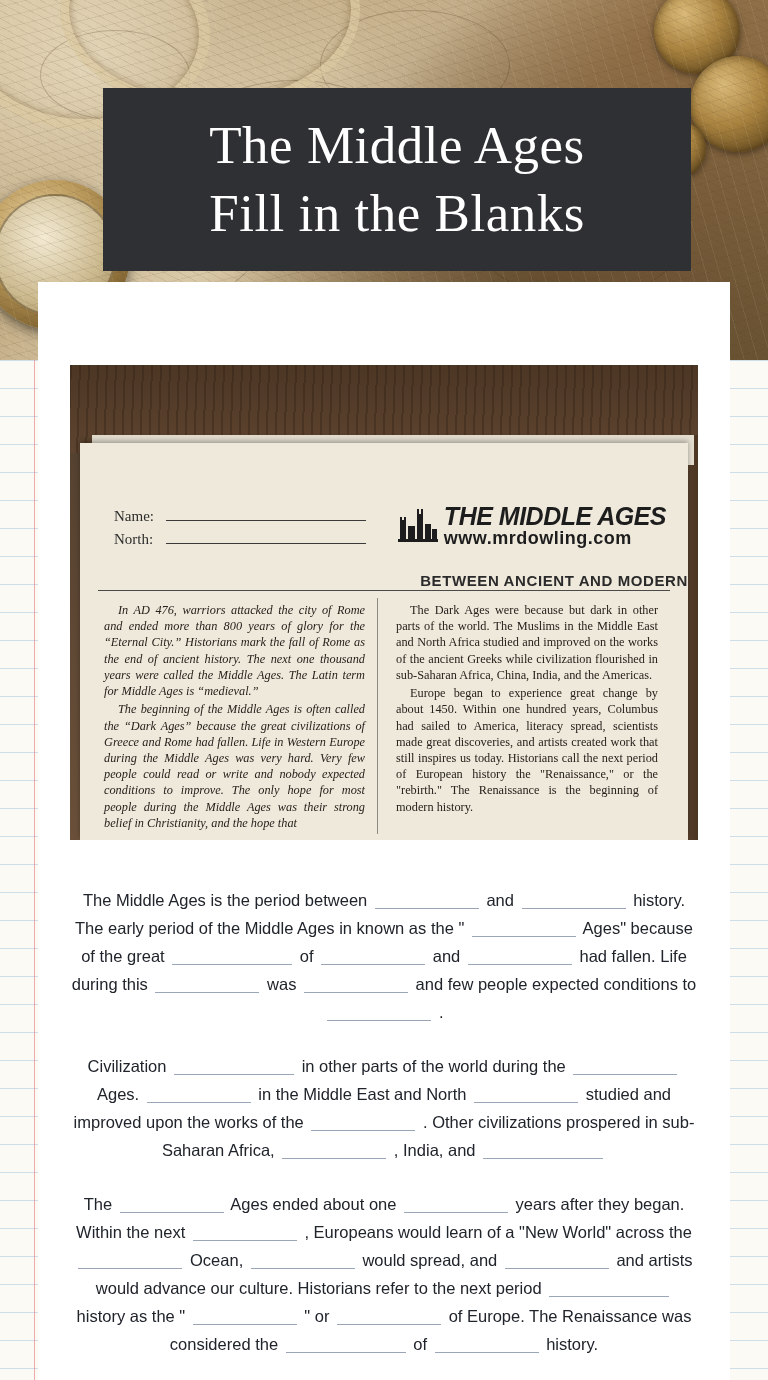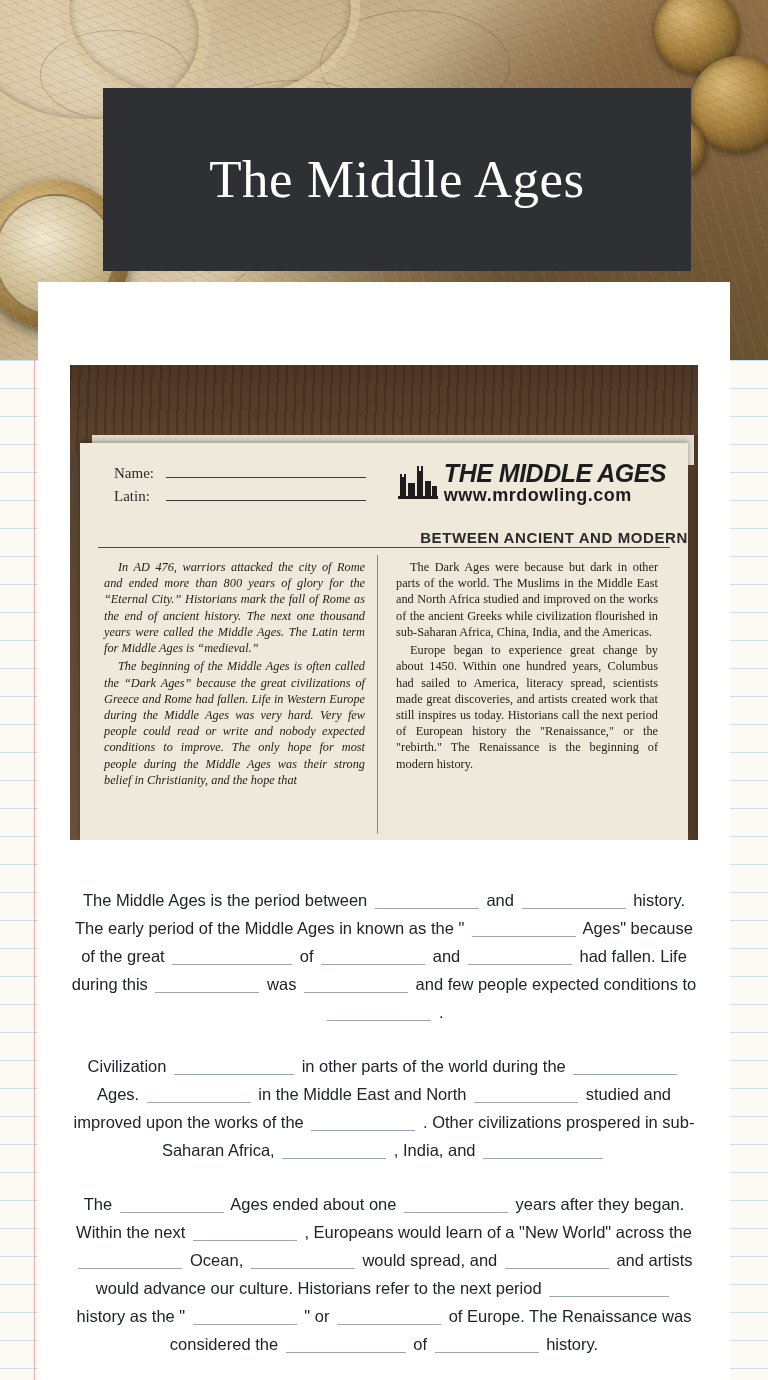--- a/index.html
+++ b/index.html
@@ -133,21 +133,21 @@
     position: absolute;
     left: 10px; top: 78px; right: 10px; bottom: 0;
     background: #efe9dc;
     box-shadow: 0 -2px 5px rgba(0,0,0,0.3);
   }
   .sheet-underlayer {
     position: absolute;
     left: 22px; top: 70px; right: 4px; height: 30px;
     background: #e3ddcf;
   }
-  .sheet-inner { position: absolute; inset: 0; padding: 14px 18px 16px 18px; }
+  .sheet-inner { position: absolute; inset: 0; padding: 14px 18px 16px 18px; margin-top: 43px; }
 
   .nd-lines { position: absolute; left: 34px; top: 22px; }
   .nd-row { display: flex; align-items: baseline; margin-bottom: 6px; }
   .nd-label {
     font-family: "Liberation Serif", serif;
     font-size: 15px; color: #2c2c2c; width: 52px;
   }
   .nd-rule { width: 200px; border-bottom: 1.5px solid #3a3a3a; height: 13px; }
 
   .logo-block {
@@ -238,40 +238,41 @@
   <div class="coin" style="right:28px; top:-12px; width:86px; height:86px;"></div>
   <div class="coin" style="right:-18px; top:56px; width:96px; height:96px;"></div>
   <div class="coin" style="right:62px; top:120px; width:58px; height:58px;"></div>
 </div>
 
 <div class="paper-bg"></div>
 
 <div class="title-banner">
   <div class="title-text">
     <div>The Middle Ages</div>
+    <div>Fill in the Blanks</div>
   </div>
 </div>
 
 <div class="card">
 
   <div class="worksheet-image">
     <div class="wood-top"></div>
     <div class="wood-right"></div>
     <div class="sheet-underlayer"></div>
 
     <div class="sheet">
       <div class="sheet-inner">
 
         <div class="nd-lines">
           <div class="nd-row">
             <span class="nd-label">Name:</span>
             <span class="nd-rule"></span>
           </div>
           <div class="nd-row">
-            <span class="nd-label">Latin:</span>
+            <span class="nd-label">North:</span>
             <span class="nd-rule"></span>
           </div>
         </div>
 
         <div class="logo-block">
           <span class="castle-icon">
             <svg width="40" height="38" viewBox="0 0 40 38" aria-hidden="true">
               <rect x="2" y="16" width="6" height="20" fill="#1d1d1d"></rect>
               <rect x="10" y="22" width="7" height="14" fill="#1d1d1d"></rect>
               <rect x="19" y="10" width="6" height="26" fill="#1d1d1d"></rect>

